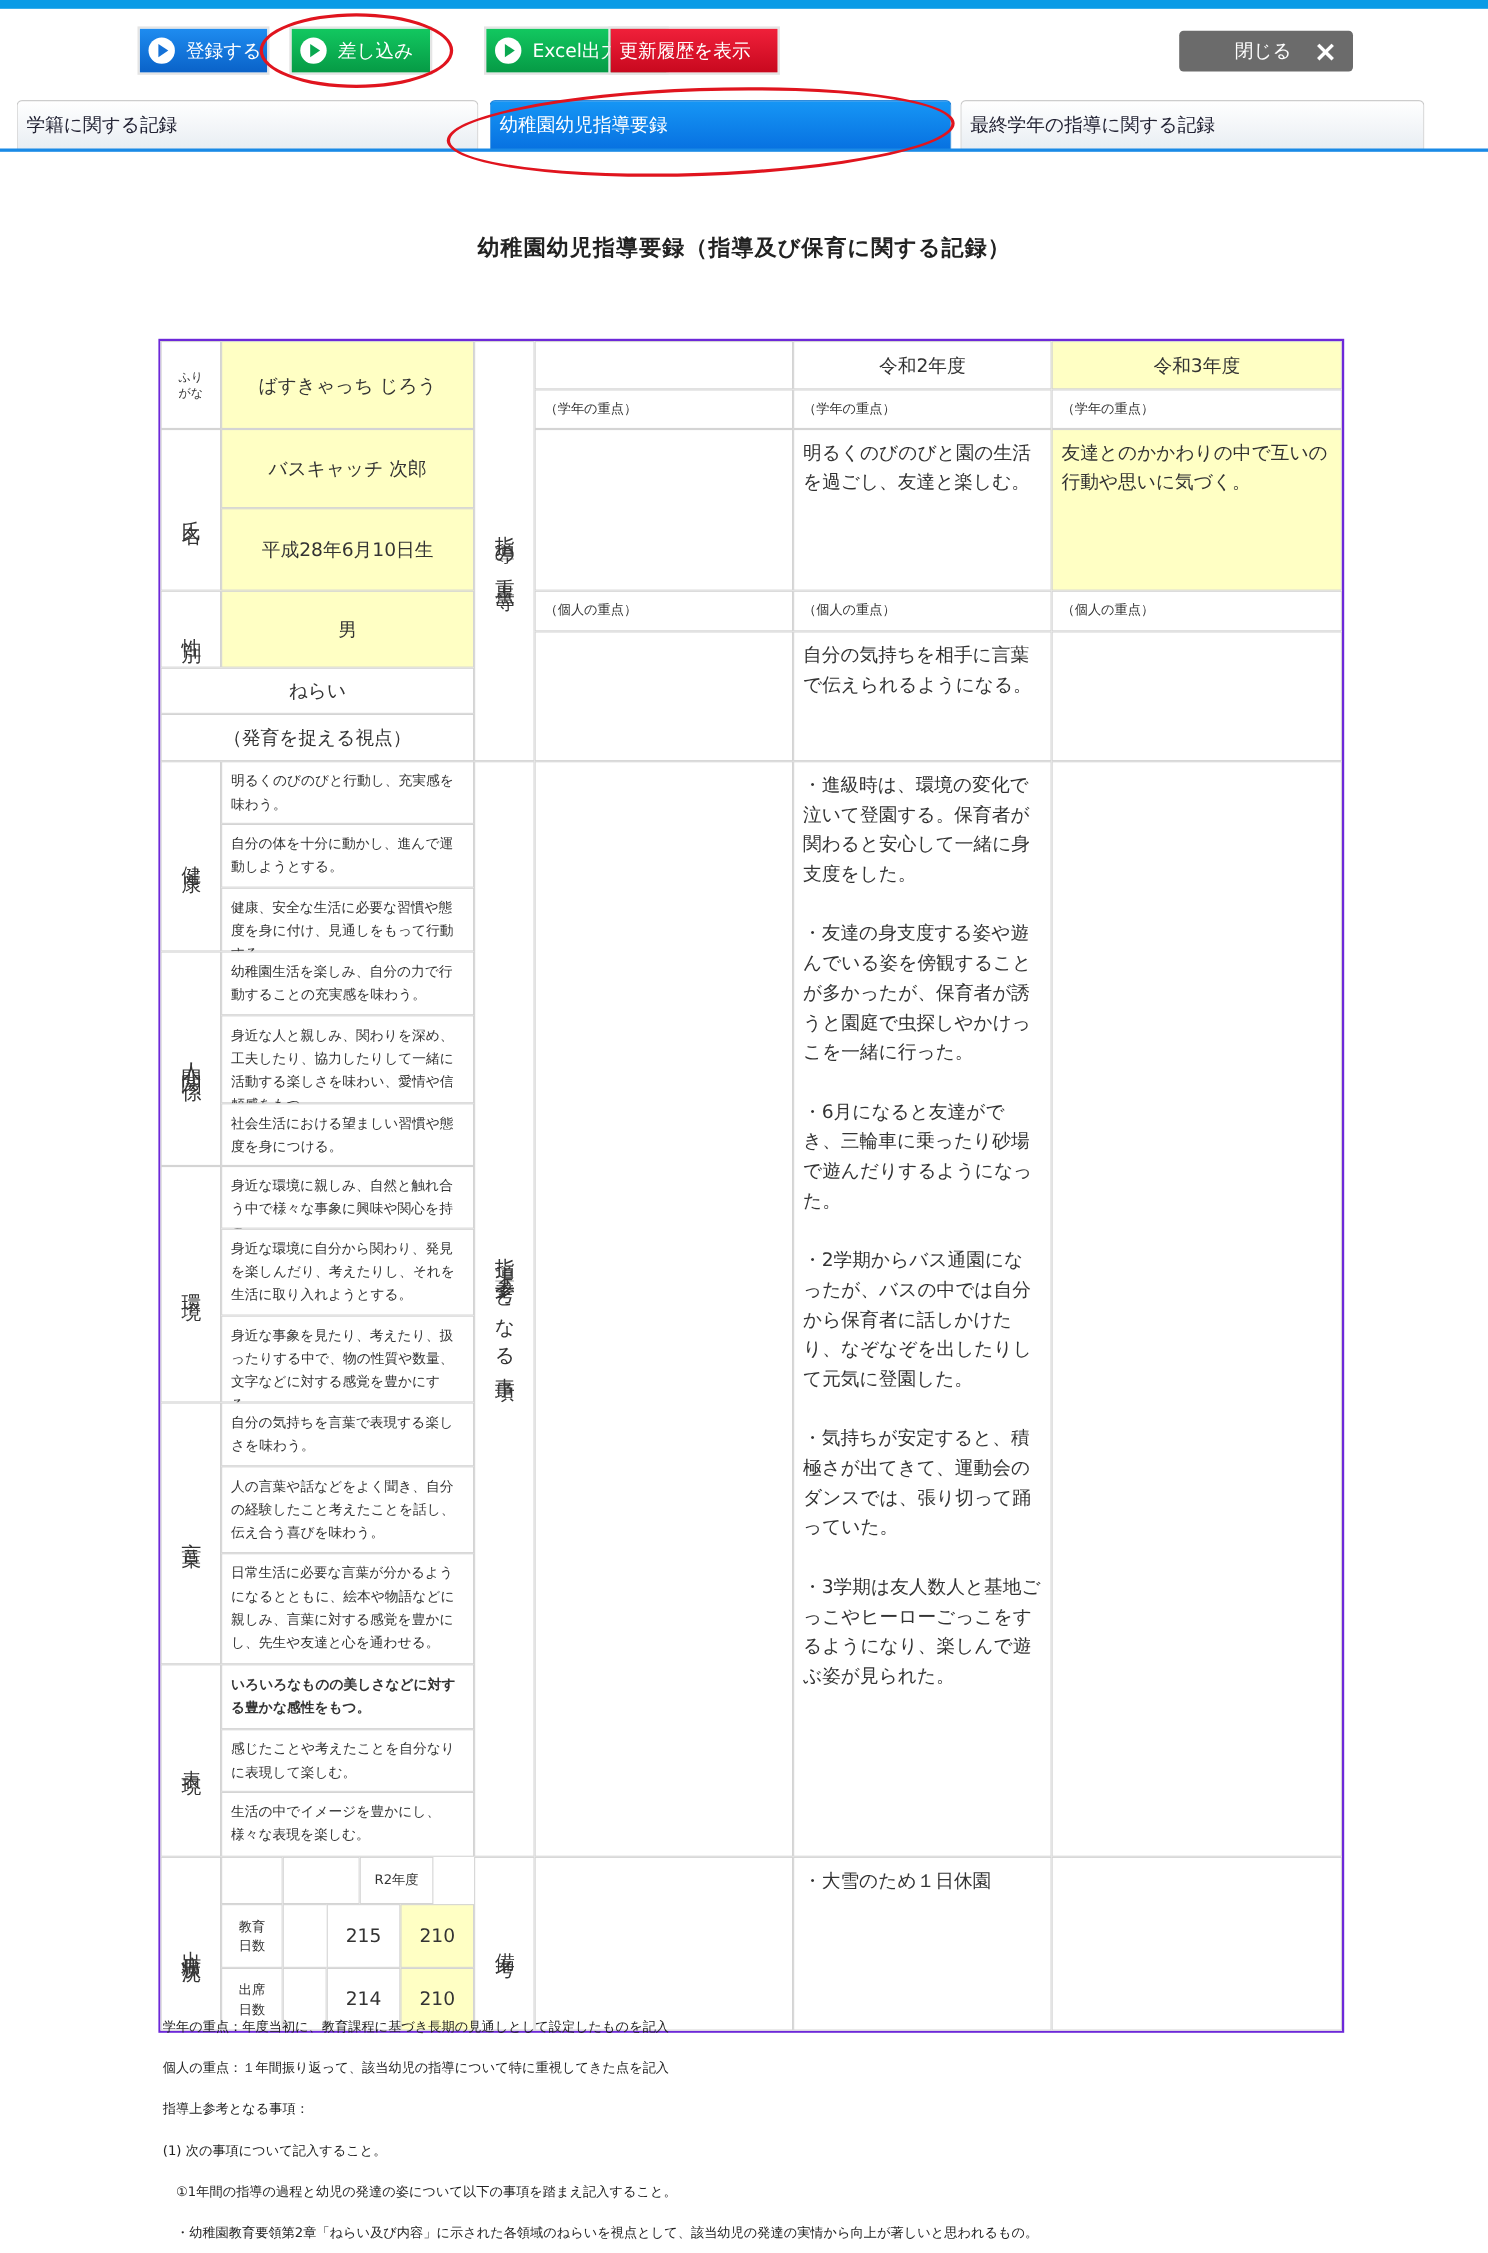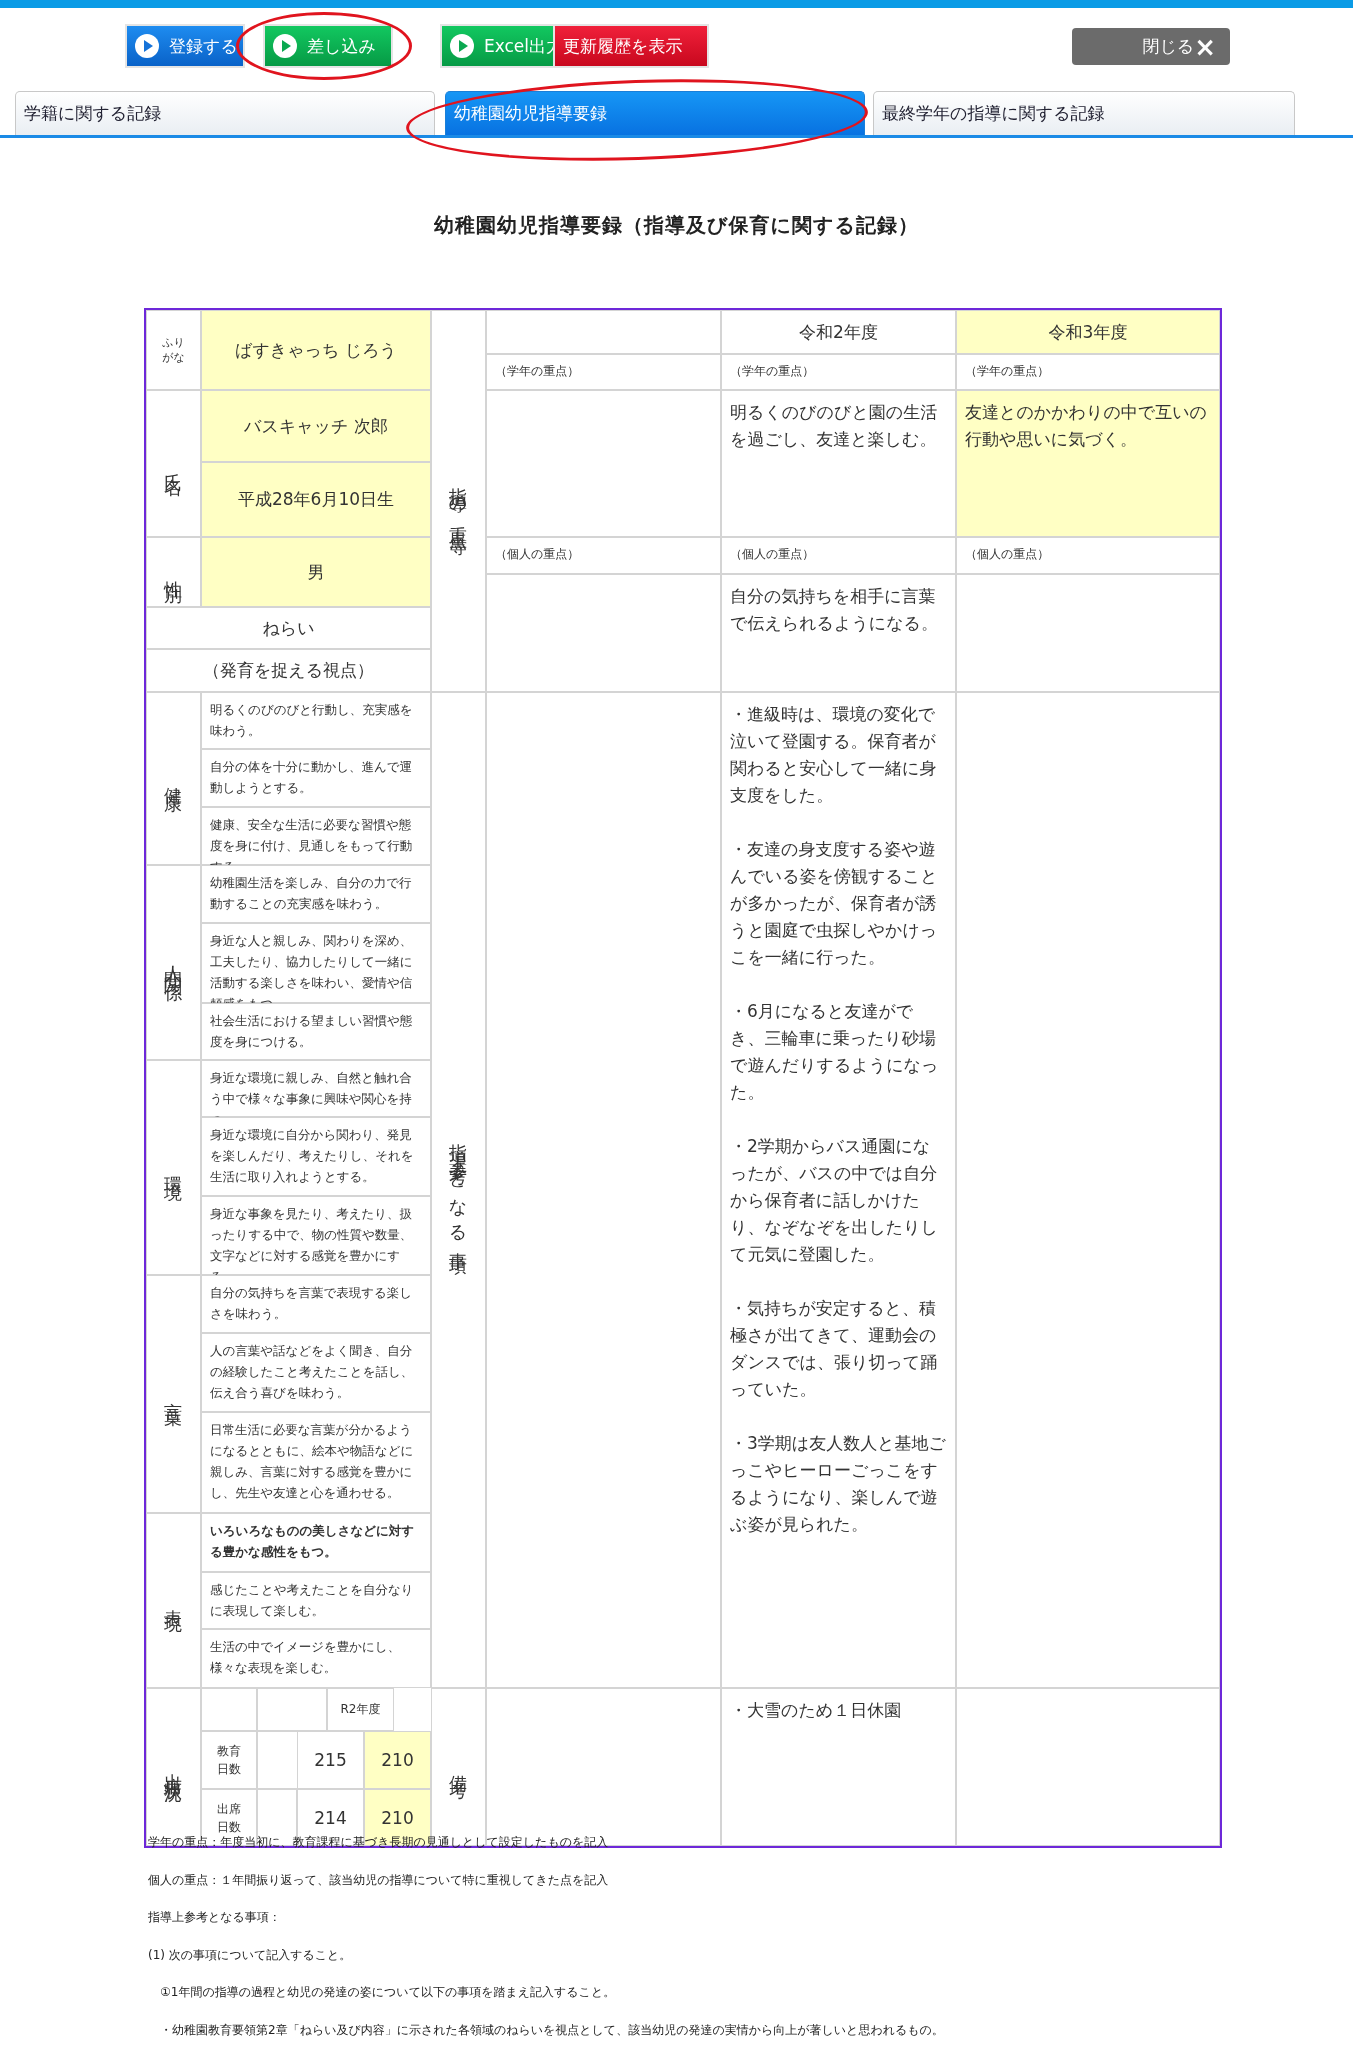--- a/index.html
+++ b/index.html
@@ -11,21 +11,21 @@
   .btn { position: absolute; top: 24px; height: 44px; border: 2px solid #e4e4e4; color: #fff;
          font-size: 17px; display: flex; align-items: center; padding: 0 8px; white-space: nowrap; cursor: pointer; }
   .btn .play { width: 24px; height: 24px; border-radius: 50%; background: #fff; margin-right: 10px; position: relative; flex: none; }
   .btn .play::after { content: ""; position: absolute; left: 9px; top: 6px; border-left: 9px solid currentColor; border-top: 6px solid transparent; border-bottom: 6px solid transparent; }
   .btn-blue { background: linear-gradient(#1e8cf0, #0a62c8); }
   .btn-blue .play::after { border-left-color: #1572d8; }
   .btn-green { background: linear-gradient(#12c860, #069a45); }
   .btn-green .play::after { border-left-color: #0aa850; }
   .btn-red { background: linear-gradient(#f0203a, #c8081e); }
   .btn-close { position: absolute; left: 1072px; top: 28px; width: 158px; height: 37px; background: #6b6b6b; border-radius: 4px;
-               color: #fff; font-size: 17px; display: flex; align-items: center; justify-content: flex-end; padding-right: 14px; cursor: pointer; }
+               color: #fff; font-size: 17px; display: flex; align-items: center; justify-content: flex-end; padding-right: 14px; gap: 20px; cursor: pointer; }
   .btn-close .x { font-size: 26px; font-weight: bold; line-height: 1; }
 
   .ellipse { position: absolute; border: 3px solid #e0141e; border-radius: 50%; pointer-events: none; }
 
   .tabs-line { position: absolute; left: 0; top: 135px; width: 1353px; height: 3px; background: #1a8ae6; }
   .tab { position: absolute; top: 91px; height: 46px; border: 1px solid #c8c8c8; border-bottom: none; border-radius: 5px 5px 0 0;
          background: linear-gradient(#ffffff, #e8edf2); font-size: 17px; color: #223; padding: 10px 8px; cursor: pointer; }
   .tab.active { background: linear-gradient(#1696f5, #0770e0); color: #fff; border-color: #1a7fd8; }
 
   .title { position: absolute; left: 0; width: 1353px; top: 212px; text-align: center; font-size: 20px; font-weight: bold; color: #222; letter-spacing: 1px; }

